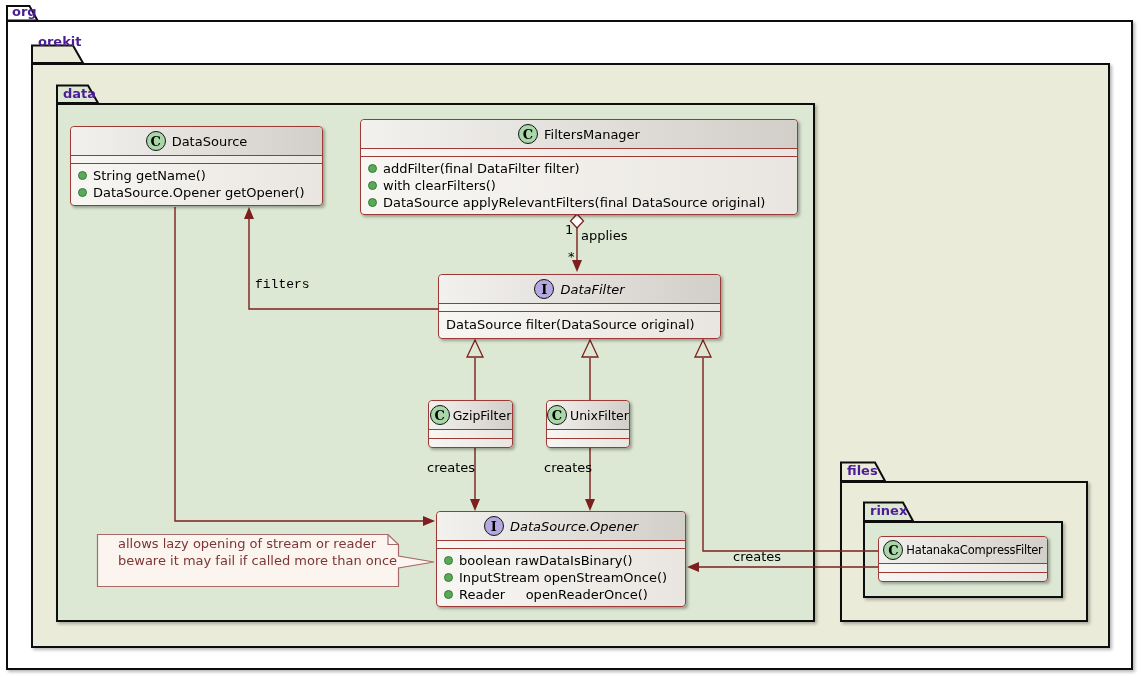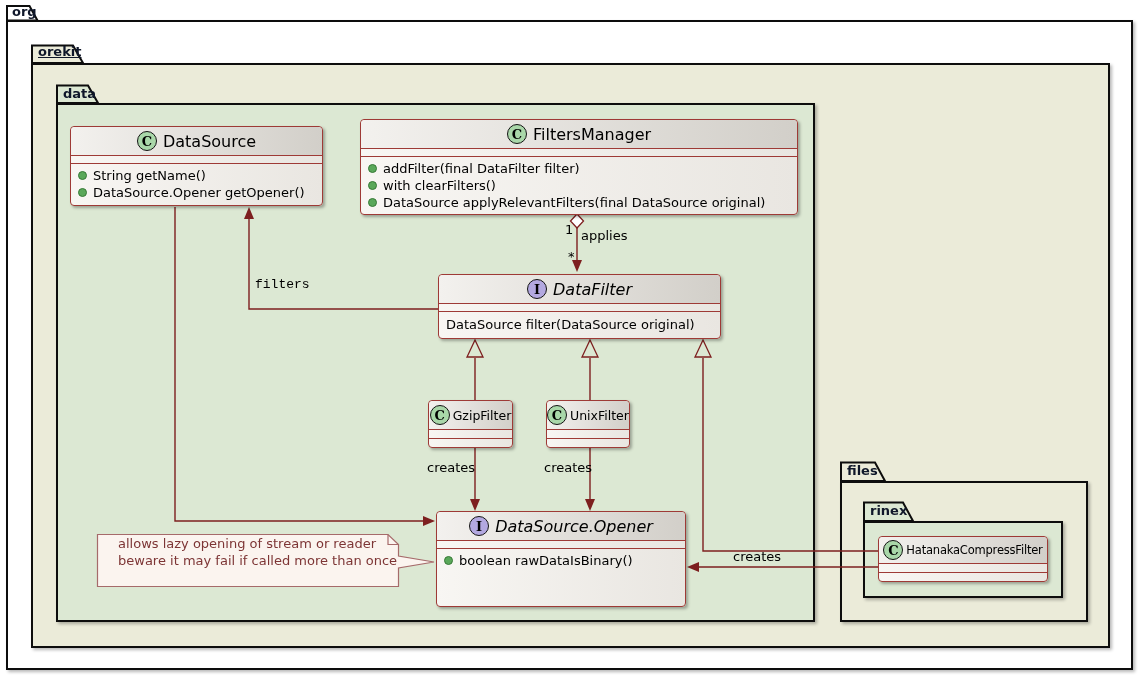--- a/index.html
+++ b/index.html
@@ -9,21 +9,21 @@
     font-family:"DejaVu Sans", sans-serif;
     color:#000;
   }
   .pkg-body{
     position:absolute;box-sizing:border-box;
     border:2px solid #0d0d0d;
     box-shadow:2px 2px 3px rgba(0,0,0,.28);
   }
   .pkg-label{
     position:absolute;z-index:6;
-    font-size:13px;font-weight:bold;color:#0f172a;white-space:nowrap;
+    font-size:13px;font-weight:bold;color:#4c1d95;white-space:nowrap;
   }
   #svg-layer{position:absolute;left:0;top:0;z-index:5;pointer-events:none;}
 
   .class-box{
     position:absolute;z-index:6;box-sizing:border-box;
     border:1px solid #9e3a36;border-radius:4px;
     box-shadow:2px 2px 3px rgba(0,0,0,.3);
     display:flex;flex-direction:column;
     background:linear-gradient(90deg,#f8f6f3 0%,#e9e6e1 100%);
   }
@@ -34,21 +34,21 @@
     border-radius:4px 4px 0 0;
   }
   .badge{
     width:20px;height:20px;border-radius:50%;box-sizing:border-box;
     border:1.5px solid #141414;flex:0 0 auto;
     display:flex;align-items:center;justify-content:center;
     font-family:"DejaVu Serif", serif;font-weight:bold;font-size:13px;color:#000;
   }
   .badge.c{background:#a9d7a9;}
   .badge.i{background:#b3a8e0;}
-  .class-name{font-size:16px;white-space:nowrap;}
+  .class-name{font-size:13px;white-space:nowrap;}
   .iface .class-name{font-style:italic;}
   .fields{height:7px;border-bottom:1px solid #9e3a36;flex:0 0 auto;}
   .methods{flex:1 1 auto;padding:3px 6px 3px 7px;}
   .member{display:flex;align-items:center;gap:6px;line-height:17px;}
   .member .mtext{font-size:13px;white-space:pre;}
   .dot{
     width:7px;height:7px;border-radius:50%;flex:0 0 auto;
     background:#5aa85a;border:1px solid #377a37;box-sizing:content-box;
   }
   .edge-label{
@@ -104,21 +104,21 @@
   
   <line x1="475" y1="448" x2="475" y2="501" stroke="#7d1f1f" stroke-width="1.4"></line>
   <polygon points="475,511 470,499 480,499" fill="#7d1f1f"></polygon>
   <line x1="590" y1="448" x2="590" y2="501" stroke="#7d1f1f" stroke-width="1.4"></line>
   <polygon points="590,511 585,499 595,499" fill="#7d1f1f"></polygon>
   <line x1="878" y1="567" x2="698" y2="567" stroke="#7d1f1f" stroke-width="1.4"></line>
   <polygon points="687,567 699,562 699,572" fill="#7d1f1f"></polygon>
 </svg>
 
 <div class="pkg-label" style="left:12px;top:4px;">org</div>
-<div class="pkg-label" style="left:38px;top:44px;text-decoration:underline;">orekit</div>
+<div class="pkg-label" style="left:38px;top:34px;">orekit</div>
 <div class="pkg-label" style="left:63px;top:86px;text-align:right;">data</div>
 <div class="pkg-label" style="left:847px;top:463px;">files</div>
 <div class="pkg-label" style="left:870px;top:503px;">rinex</div>
 
 <div class="class-box" style="left:70px;top:126px;width:253px;height:80px;">
   <div class="class-header">
     <span class="badge c">C</span>
     <span class="class-name">DataSource</span>
   </div>
   <div class="fields"></div>
@@ -190,20 +190,28 @@
 <div class="class-box iface" style="left:436px;top:511px;width:250px;height:96px;">
   <div class="class-header">
     <span class="badge i">I</span>
     <span class="class-name">DataSource.Opener</span>
   </div>
   <div class="fields"></div>
   <div class="methods">
     <div class="member">
       <span class="dot"></span>
       <span class="mtext">boolean rawDataIsBinary()</span>
+    </div>
+    <div class="member">
+      <span class="dot"></span>
+      <span class="mtext">InputStream openStreamOnce()</span>
+    </div>
+    <div class="member">
+      <span class="dot"></span>
+      <span class="mtext">Reader     openReaderOnce()</span>
     </div>
   </div>
 </div>
 
 <div class="class-box" style="left:878px;top:536px;width:170px;height:46px;">
   <div class="class-header" style="gap:3px;padding:3px 2px;">
     <span class="badge c">C</span>
     <span class="class-name" style="font-size:11.5px;letter-spacing:-0.2px;text-align:right;">HatanakaCompressFilter</span>
   </div>
   <div class="fields" style="height:8px;"></div>

